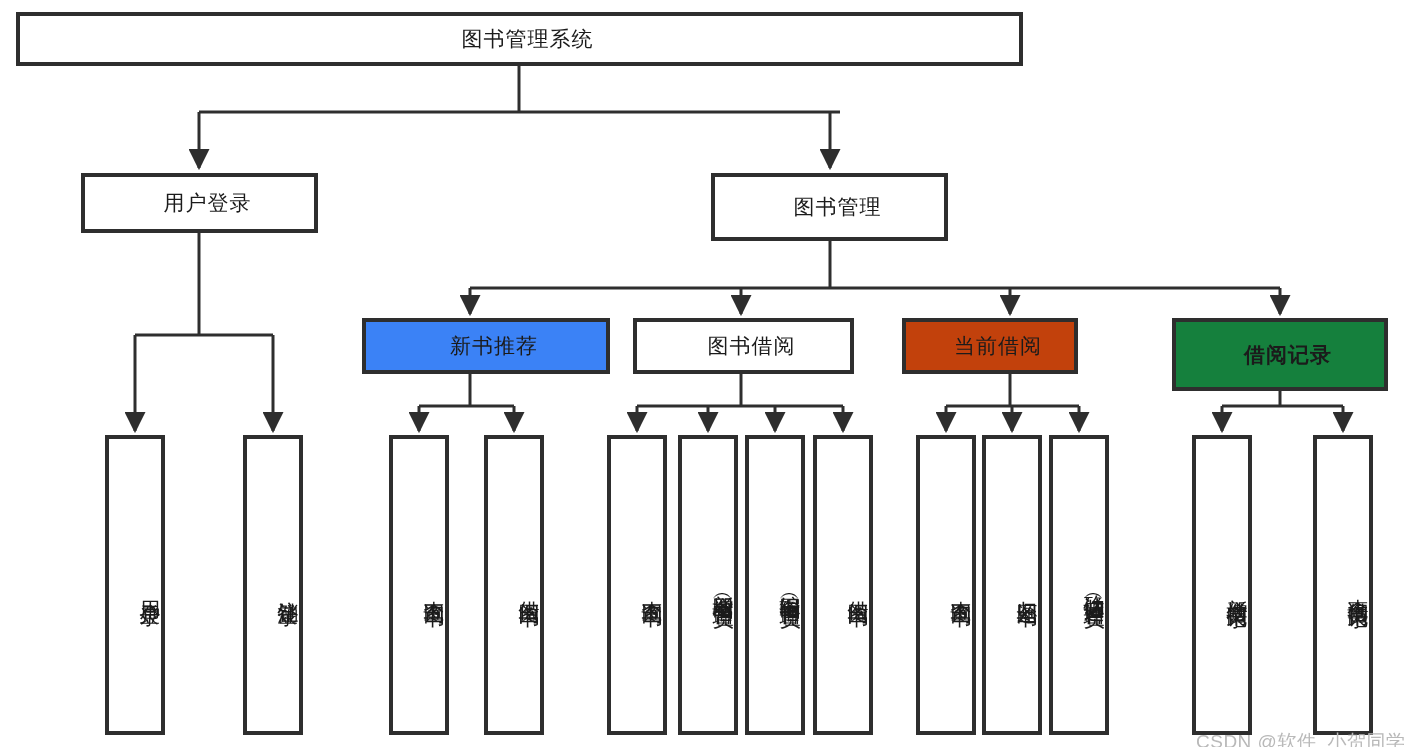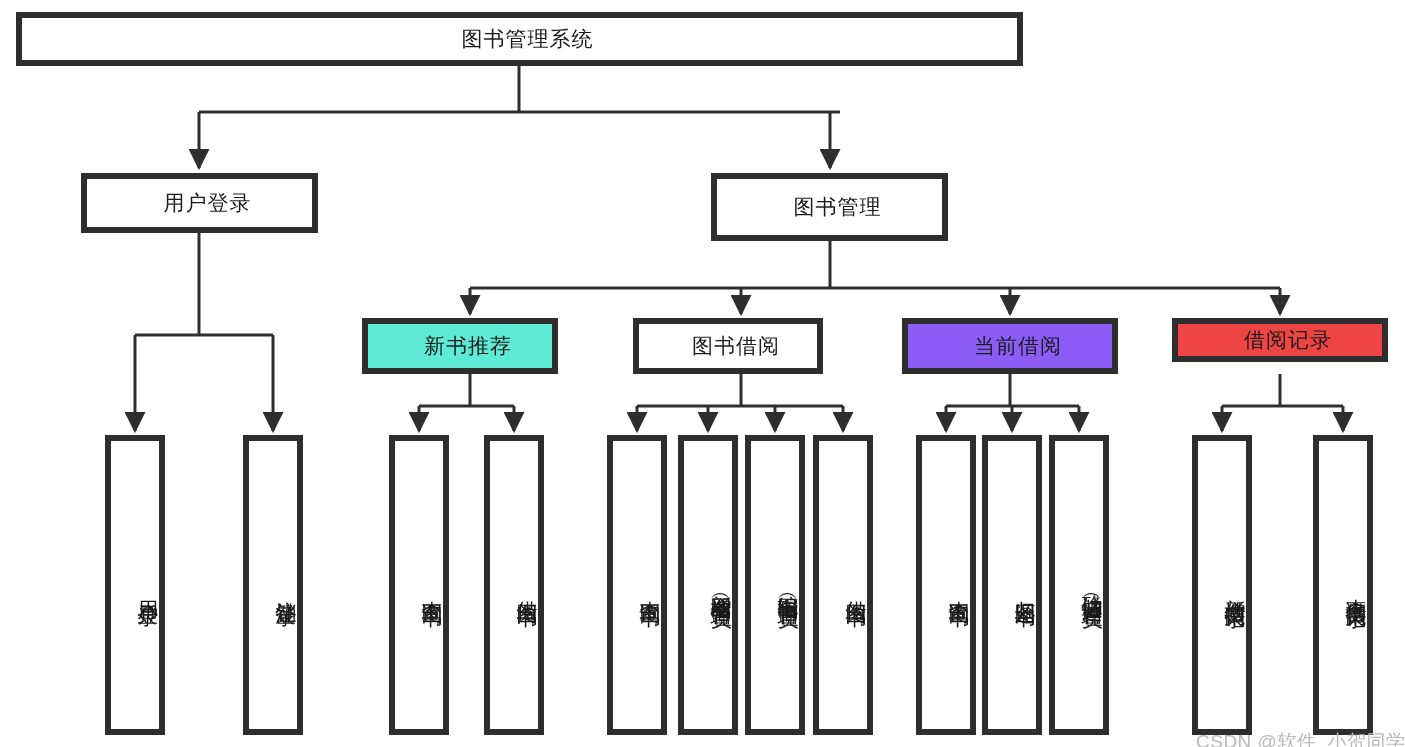--- a/index.html
+++ b/index.html
@@ -22,21 +22,21 @@
     position: absolute;
     left: 0;
     top: 0;
     width: 1405px;
     height: 747px;
     pointer-events: none;
   }
   .node {
     position: absolute;
     box-sizing: border-box;
-    border: 6px solid #737373;
+    border: 4px solid #737373;
     background: #ffffff;
     display: flex;
     align-items: center;
     justify-content: center;
     color: #1b1b1b;
     z-index: 2;
     padding-left: 16px;
   }
   .node-h {
     font-size: 21px;
@@ -132,24 +132,24 @@
       <path d="M 1222 406 L 1222 431" marker-end="url(#arrow)"></path>
       <path d="M 1343 406 L 1343 431" marker-end="url(#arrow)"></path>
     </g>
   </svg>
 
   <div class="node node-h" style="left: 16px; top: 12px; width: 1007px; height: 54px; border-color: rgb(46, 46, 46); background: rgb(255, 255, 255); color: rgb(27, 27, 27);">图书管理系统</div>
 
   <div class="node node-h" style="left: 81px; top: 173px; width: 237px; height: 60px; border-color: rgb(46, 46, 46); background: rgb(255, 255, 255); color: rgb(27, 27, 27);">用户登录</div>
   <div class="node node-h" style="left: 711px; top: 173px; width: 237px; height: 68px; border-color: rgb(46, 46, 46); background: rgb(255, 255, 255); color: rgb(27, 27, 27);">图书管理</div>
 
-  <div class="node node-h" style="left: 362px; top: 318px; width: 196px; height: 56px; border-color: rgb(46, 46, 46); background: #5eead4; color: rgb(27, 27, 27);">新书推荐</div>
-  <div class="node node-h" style="left: 633px; top: 318px; width: 190px; height: 56px; border-color: rgb(46, 46, 46); background: rgb(255, 255, 255); color: rgb(27, 27, 27); text-align: right;">图书借阅</div>
-  <div class="node node-h" style="left: 902px; top: 318px; width: 216px; height: 56px; border-color: rgb(46, 46, 46); background: #8b5cf6; color: rgb(27, 27, 27);">当前借阅</div>
-  <div class="node node-h" style="left: 1172px; top: 318px; width: 216px; height: 44px; border-color: rgb(46, 46, 46); background: #ef4444; color: rgb(27, 27, 27);">借阅记录</div>
+  <div class="node node-h" style="left: 362px; top: 318px; width: 248px; height: 56px; border-color: rgb(46, 46, 46); background: #3b82f6; color: rgb(27, 27, 27);">新书推荐</div>
+  <div class="node node-h" style="left: 633px; top: 318px; width: 221px; height: 56px; border-color: rgb(46, 46, 46); background: rgb(255, 255, 255); color: rgb(27, 27, 27); text-align: right;">图书借阅</div>
+  <div class="node node-h" style="left: 902px; top: 318px; width: 176px; height: 56px; border-color: rgb(46, 46, 46); background: #c2410c; color: rgb(27, 27, 27);">当前借阅</div>
+  <div class="node node-h" style="left: 1172px; top: 318px; width: 216px; height: 73px; border-color: rgb(46, 46, 46); background: #15803d; color: rgb(27, 27, 27); font-weight: bold;">借阅记录</div>
 
   <div class="node node-v" style="left: 105px; top: 435px; width: 60px; height: 300px; border-color: rgb(46, 46, 46); background: rgb(255, 255, 255); color: rgb(27, 27, 27);">用户登录</div>
   <div class="node node-v" style="left: 243px; top: 435px; width: 60px; height: 300px; border-color: rgb(46, 46, 46); background: rgb(255, 255, 255); color: rgb(27, 27, 27);">注销登录</div>
   <div class="node node-v" style="left: 389px; top: 435px; width: 60px; height: 300px; border-color: rgb(46, 46, 46); background: rgb(255, 255, 255); color: rgb(27, 27, 27);">查询图书</div>
   <div class="node node-v" style="left: 484px; top: 435px; width: 60px; height: 300px; border-color: rgb(46, 46, 46); background: rgb(255, 255, 255); color: rgb(27, 27, 27);">借阅图书</div>
   <div class="node node-v" style="left: 607px; top: 435px; width: 60px; height: 300px; border-color: rgb(46, 46, 46); background: rgb(255, 255, 255); color: rgb(27, 27, 27);">查询图书</div>
   <div class="node node-v tall-text" style="left: 678px; top: 435px; width: 60px; height: 300px; border-color: rgb(46, 46, 46); background: rgb(255, 255, 255); color: rgb(27, 27, 27);">新增图书（管理员）</div>
   <div class="node node-v tall-text" style="left: 745px; top: 435px; width: 60px; height: 300px; border-color: rgb(46, 46, 46); background: rgb(255, 255, 255); color: rgb(27, 27, 27);">编辑图书（管理员）</div>
   <div class="node node-v" style="left: 813px; top: 435px; width: 60px; height: 300px; border-color: rgb(46, 46, 46); background: rgb(255, 255, 255); color: rgb(27, 27, 27);">借阅图书</div>
   <div class="node node-v" style="left: 916px; top: 435px; width: 60px; height: 300px; border-color: rgb(46, 46, 46); background: rgb(255, 255, 255); color: rgb(27, 27, 27);">查询图书</div>

